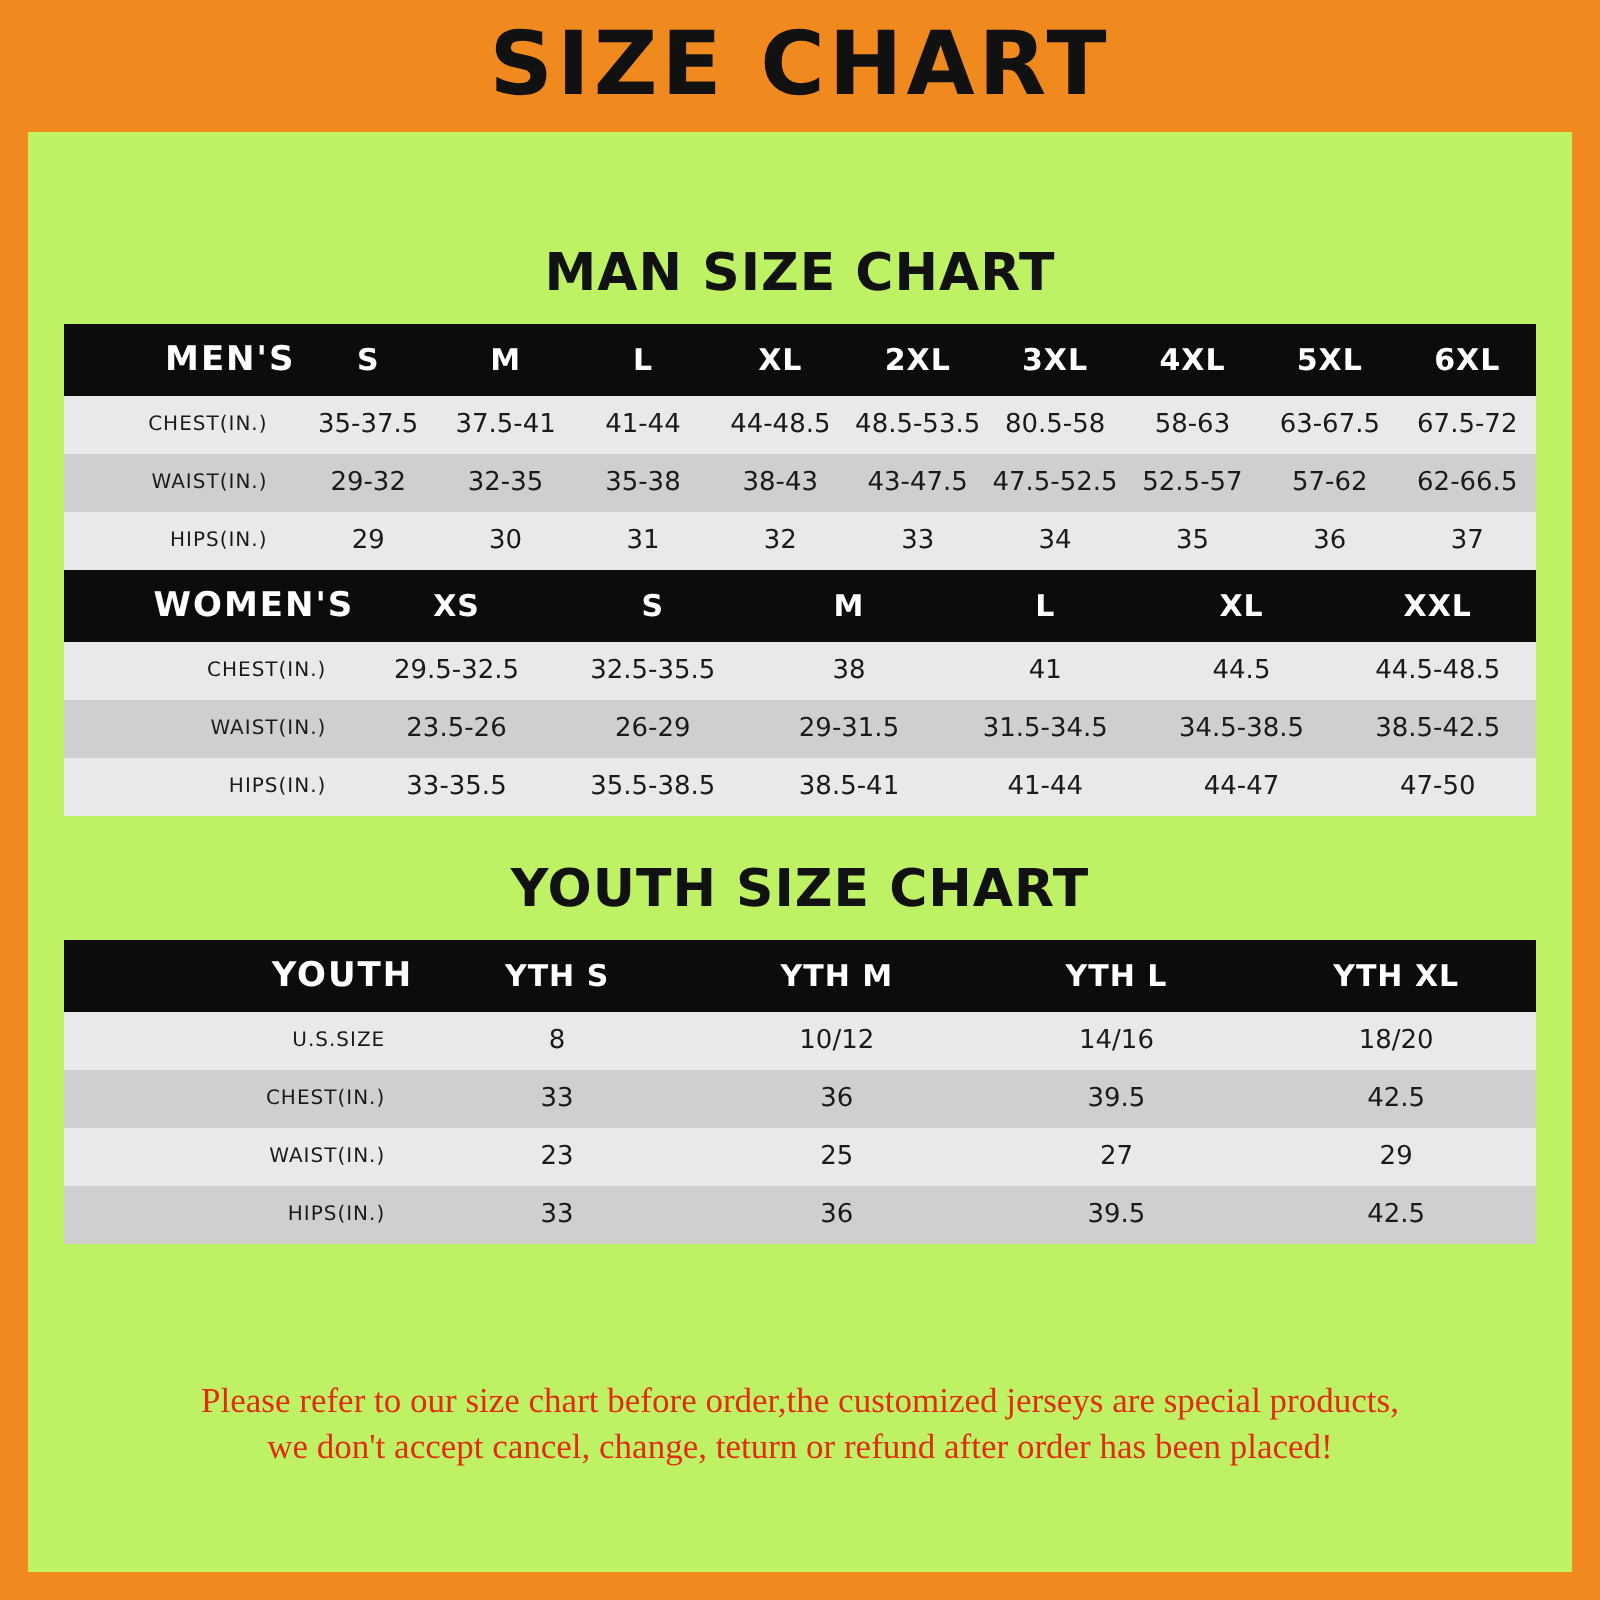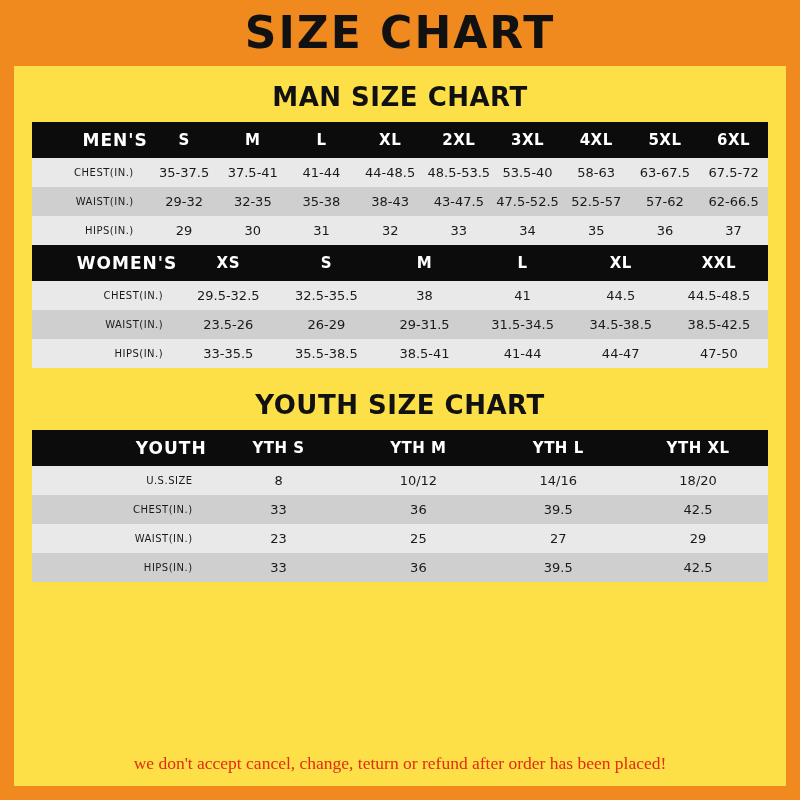--- a/index.html
+++ b/index.html
@@ -10,26 +10,27 @@
     width: 800px;
     height: 800px;
     background: #ffffff;
     font-family: "Liberation Sans", sans-serif;
     overflow: hidden;
   }
   .page {
     position: relative;
     width: 800px;
     height: 800px;
-    background: #fde047;
+    background: #bef264;
     box-sizing: border-box;
     border-left: 14px solid #f08a1e;
     border-right: 14px solid #f08a1e;
     display: flex;
     flex-direction: column;
+    gap: 40px;
   }
   .banner {
     background: #f08a1e;
     height: 66px;
     display: flex;
     align-items: center;
     justify-content: center;
     flex: 0 0 auto;
   }
   .banner-title {
@@ -159,21 +160,21 @@
         </tr>
       </thead>
       <tbody>
         <tr class="light">
           <td class="rowlabel">CHEST(IN.)</td>
           <td>35-37.5</td>
           <td>37.5-41</td>
           <td>41-44</td>
           <td>44-48.5</td>
           <td>48.5-53.5</td>
-          <td>53.5-40</td>
+          <td>80.5-58</td>
           <td>58-63</td>
           <td>63-67.5</td>
           <td>67.5-72</td>
         </tr>
         <tr class="dark">
           <td class="rowlabel">WAIST(IN.)</td>
           <td>29-32</td>
           <td>32-35</td>
           <td>35-38</td>
           <td>38-43</td>
@@ -294,19 +295,20 @@
           <td class="rowlabel">HIPS(IN.)</td>
           <td>33</td>
           <td>36</td>
           <td>39.5</td>
           <td>42.5</td>
         </tr>
       </tbody>
     </table>
 
     <div class="footer-note">
+      <span class="footer-line">Please refer to our size chart before order,the customized jerseys are special products,</span>
       <span class="footer-line">we don't accept cancel, change, teturn or refund after order has been placed!</span>
     </div>
 
   </div>
 
   <div class="bottom-bar"></div>
 </div>
 
 </body></html>

